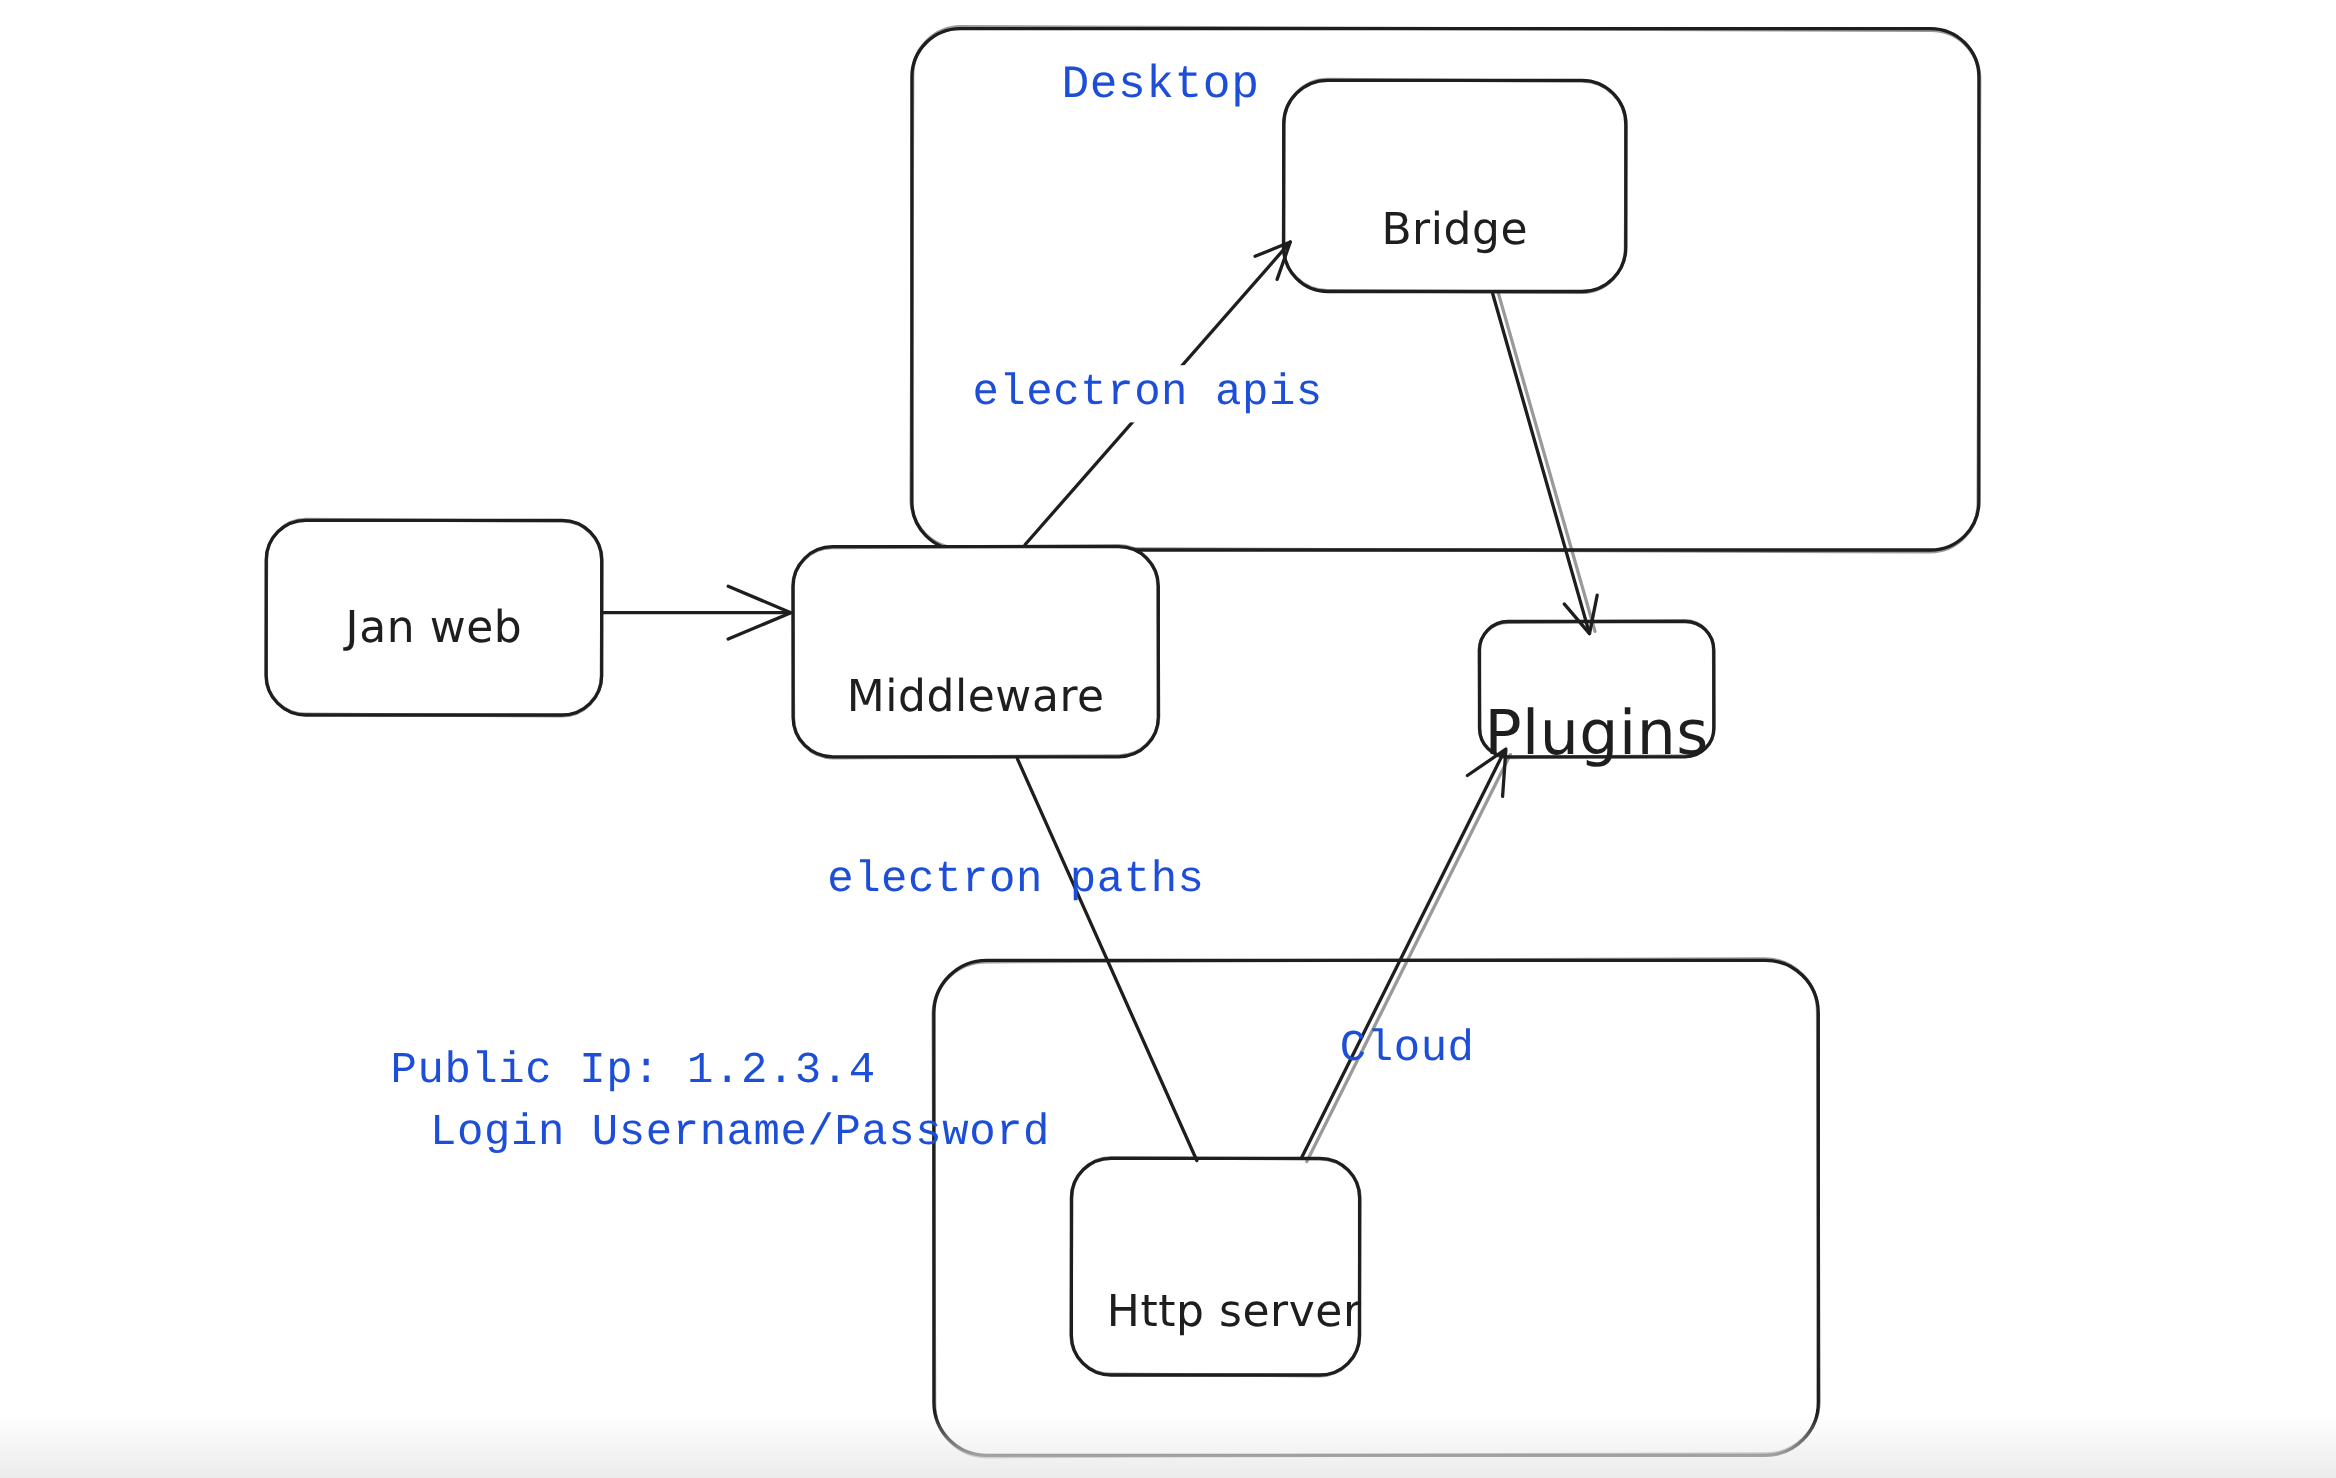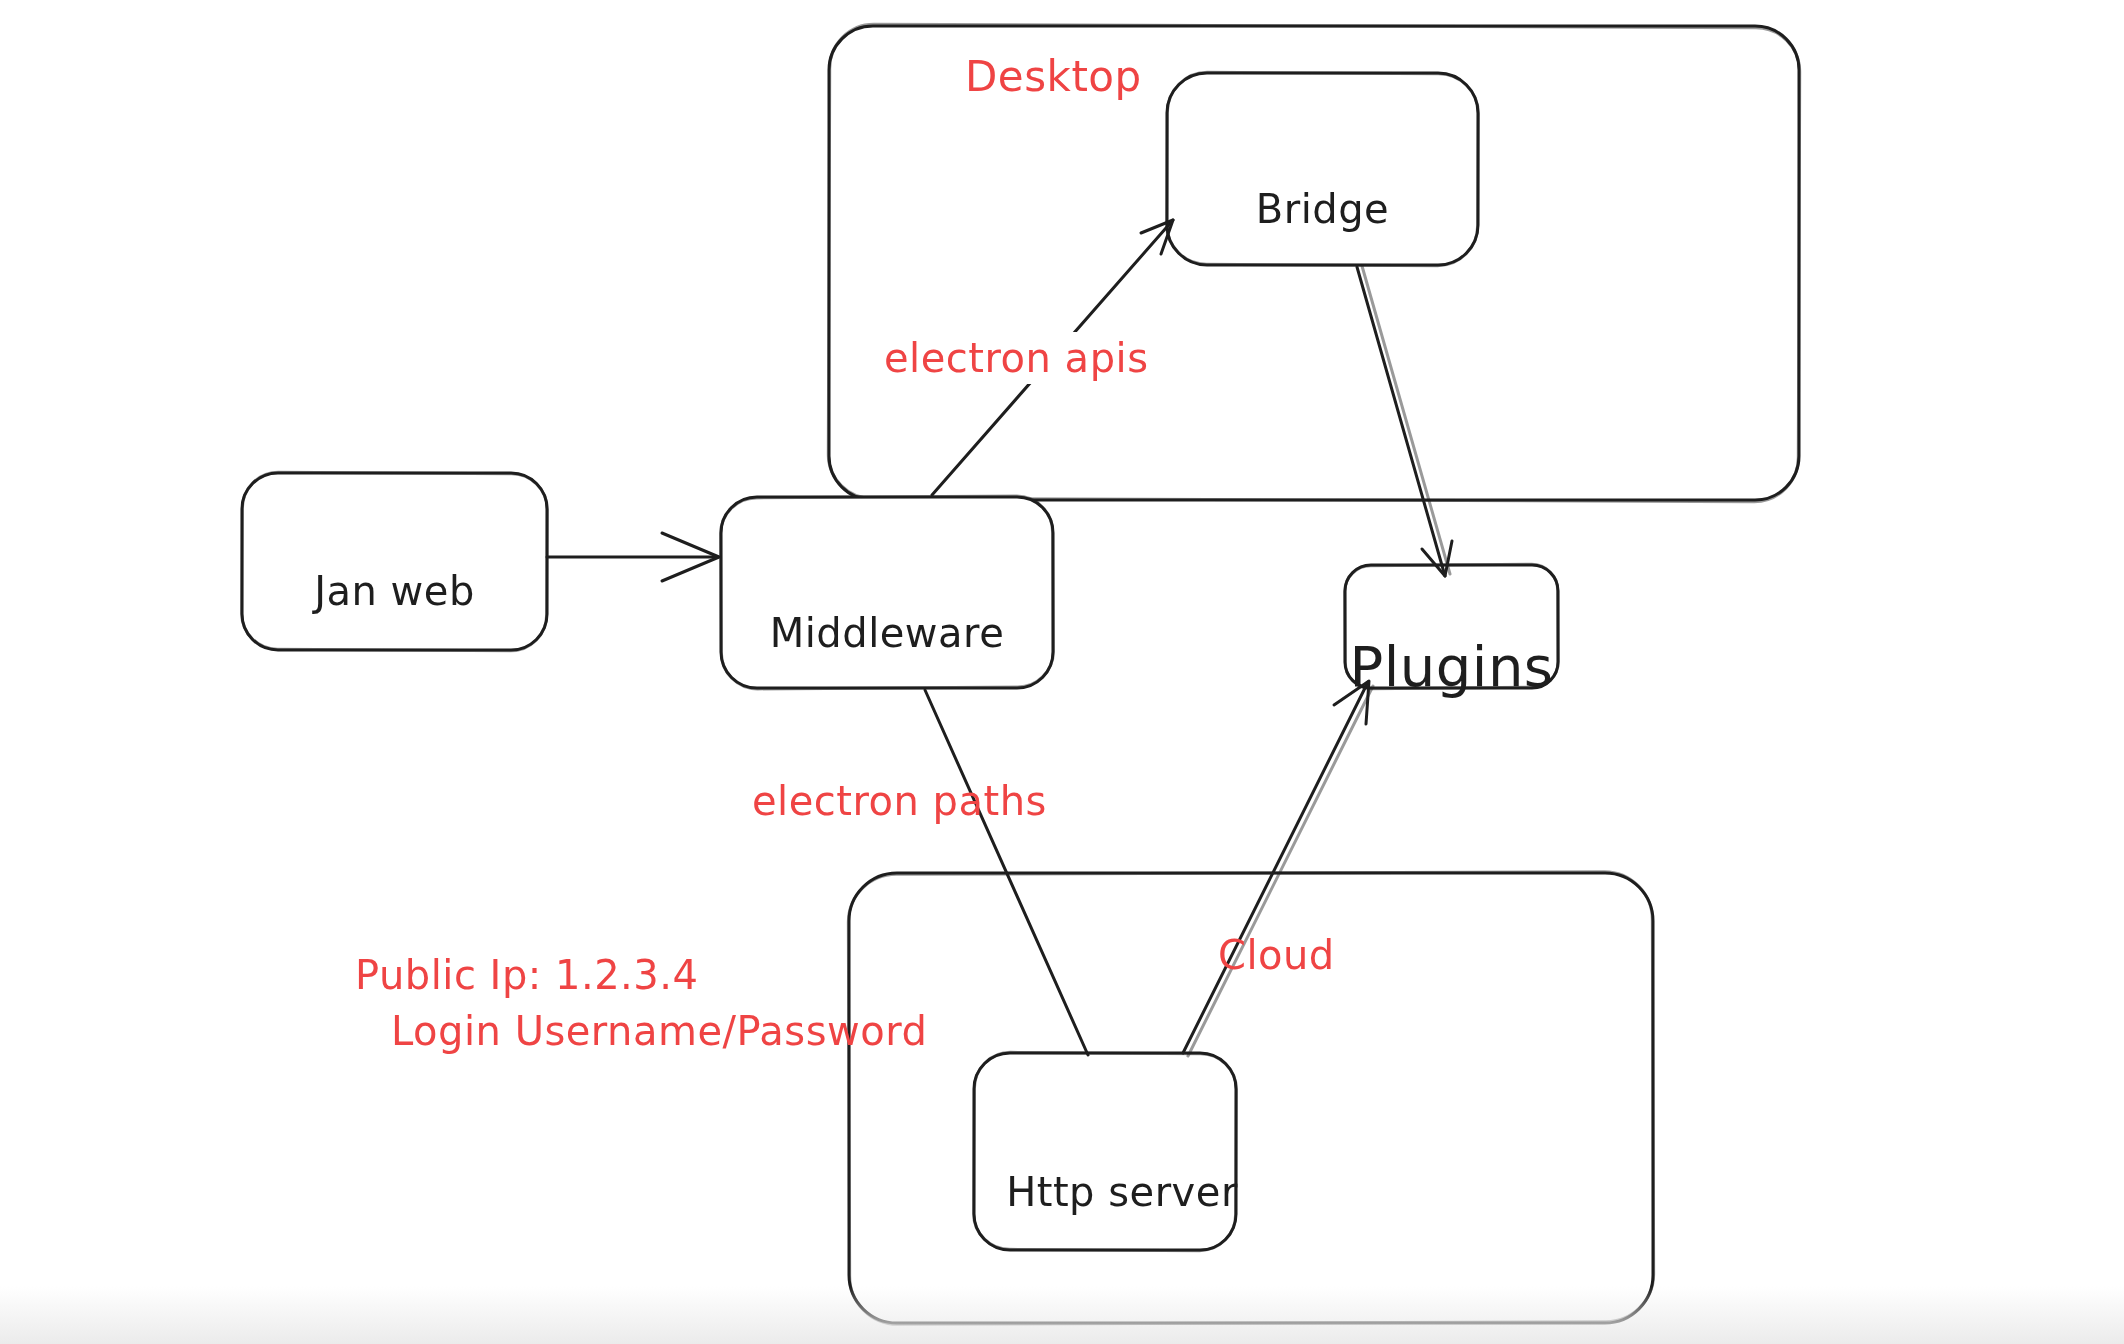--- a/index.html
+++ b/index.html
@@ -30,22 +30,23 @@
     stroke-linecap: round;
     stroke-linejoin: round;
   }
   .nodefill { fill: #ffffff; }
   .pass2 { opacity: 0.45; fill: none; }
   .lbl {
     position: absolute;
     font-size: 40px;
     line-height: 1.2;
     letter-spacing: 0.5px;
-    color: #ef4444;
+    color: #1d4ed8;
     white-space: nowrap;
+    font-family: Liberation Mono, monospace;
   }
   .box-label {
     position: absolute;
     display: flex;
     align-items: center;
     justify-content: center;
     font-size: 40px;
     letter-spacing: 0.5px;
     color: #1e1e1e;
     white-space: nowrap;
@@ -131,21 +132,21 @@
       <path class="stroke1" d="M1183 1053 L1368 682"></path>
       <path class="stroke1 pass2" d="M1188 1056 L1373 686"></path>
       <path class="stroke1" d="M1334 705 L1369 681 L1366 724"></path>
     </g>
   </svg>
 
   <div class="lbl" style="left:965px; top:52px; font-size:42px;">Desktop</div>
 
   <div class="lbl" style="left:1218px; top:931px;">Cloud</div>
 
-  <div class="box-label" style="left:242px; top:472px; width:305px; height:157px;">Jan web</div>
+  <div class="box-label" style="left:242px; top:452px; width:305px; height:157px;">Jan web</div>
 
   <div class="box-label" style="left:721px; top:497px; width:332px; height:191px;">Middleware</div>
 
   <div class="box-label" style="left:1167px; top:73px; width:311px; height:192px;">Bridge</div>
 
   <div class="box-label" style="left:1345px; top:565px; width:213px; height:123px; font-size:56px;">Plugins</div>
 
   <div class="box-label" style="left:974px; top:1053px; width:296px; height:197px;">Http server</div>
 
   <div class="lbl edge-label-bg" style="left:876px; top:332px;">electron apis</div>

